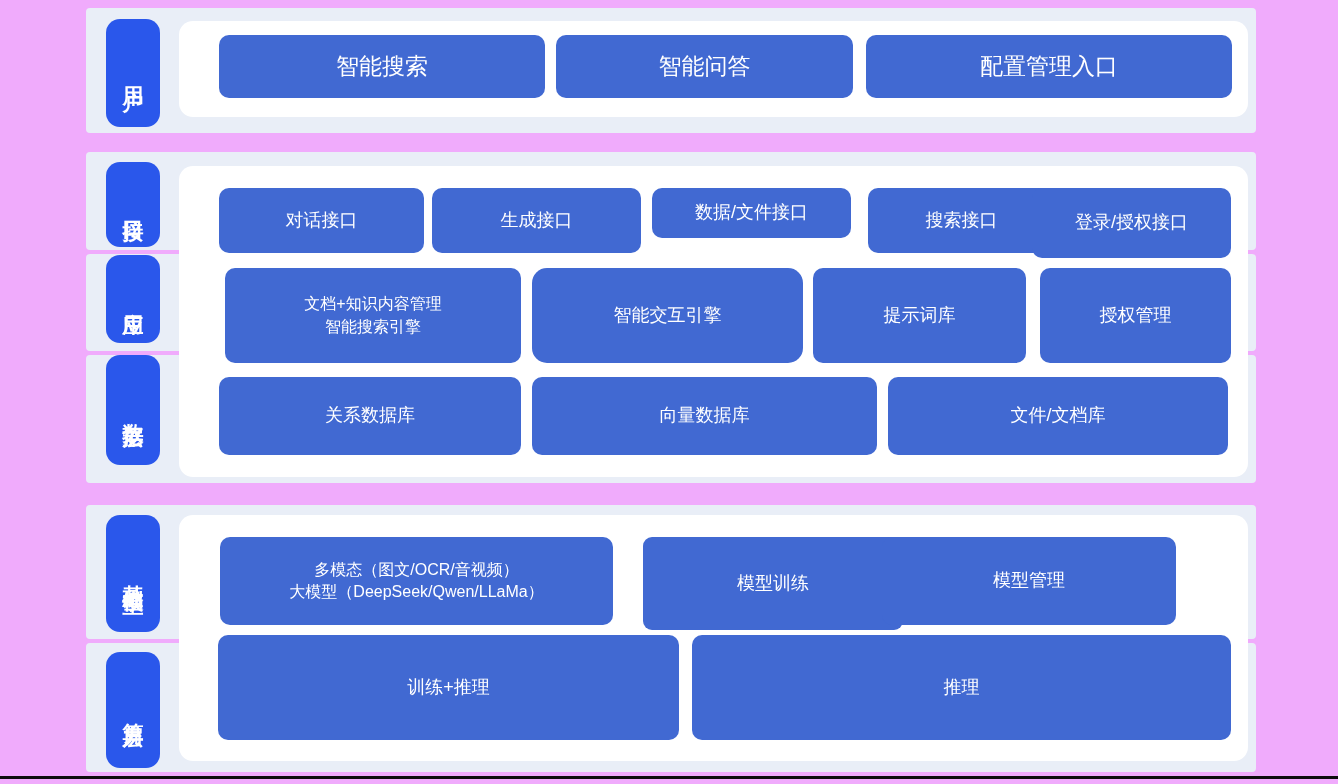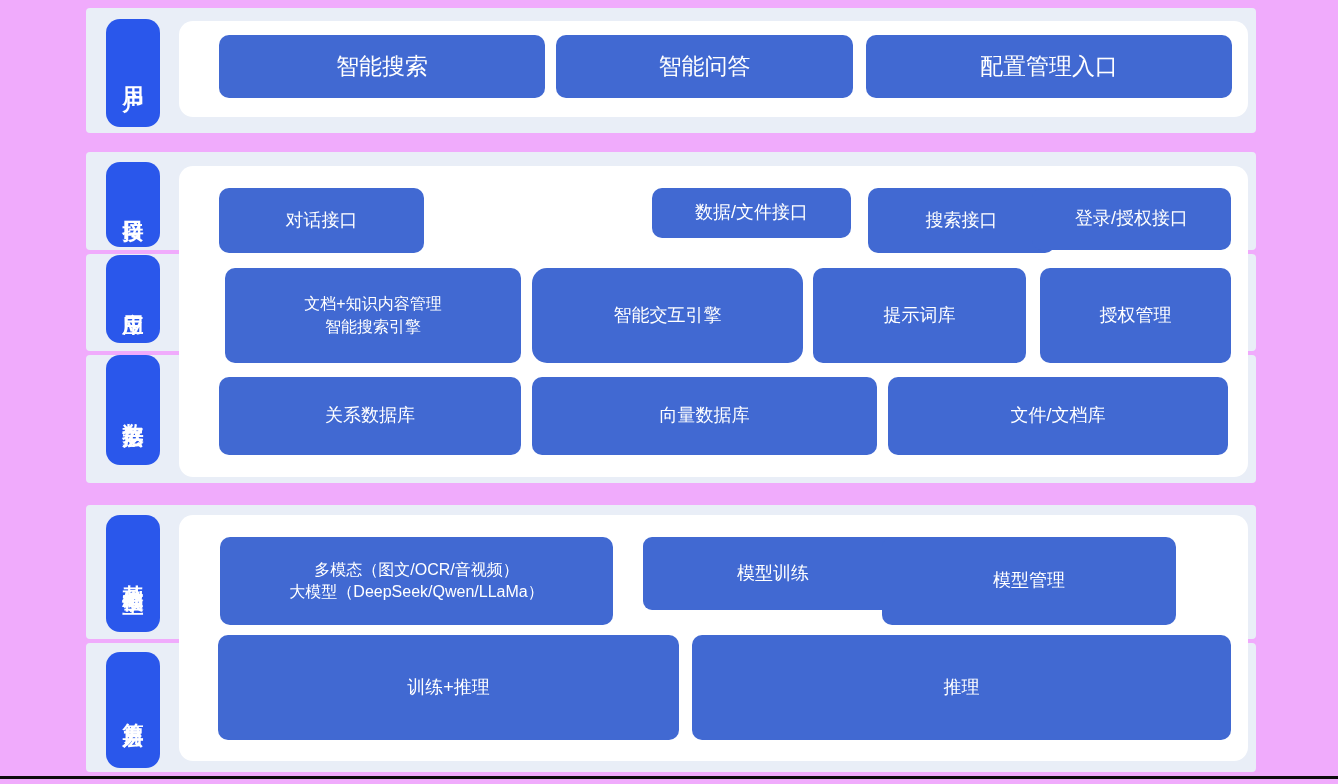--- a/index.html
+++ b/index.html
@@ -43,36 +43,36 @@
   
   .n-u0{left:219px;top:35px;width:326px;height:63px;}
   .n-u1{left:556px;top:35px;width:297px;height:63px;}
   .n-u2{left:866px;top:35px;width:366px;height:63px;}
 
   
   .n-i0{left:219px;top:188px;width:205px;height:65px;}
   .n-i1{left:432px;top:188px;width:209px;height:65px;}
   .n-i2{left:652px;top:188px;width:199px;height:50px;}
   .n-i3{left:868px;top:188px;width:187px;height:65px;}
-  .n-i4{left:1032px;top:188px;width:199px;height:62px;}
+  .n-i4{left:1032px;top:188px;width:199px;height:70px;}
 
   
   .n-a0{left:225px;top:268px;width:296px;height:95px;}
   .n-a1{left:532px;top:268px;width:271px;height:95px;border-radius:15px;}
   .n-a2{left:813px;top:268px;width:213px;height:95px;}
   .n-a3{left:1040px;top:268px;width:191px;height:95px;}
 
   
   .n-d0{left:219px;top:377px;width:302px;height:78px;}
   .n-d1{left:532px;top:377px;width:345px;height:78px;}
   .n-d2{left:888px;top:377px;width:340px;height:78px;}
 
   
   .n-m0{left:220px;top:537px;width:393px;height:88px;}
-  .n-m1{left:643px;top:537px;width:260px;height:73px;border-radius:9px;}
+  .n-m1{left:643px;top:537px;width:260px;height:93px;border-radius:9px;}
   .n-m2{left:882px;top:537px;width:294px;height:88px;}
 
   
   .n-c0{left:218px;top:635px;width:461px;height:105px;}
   .n-c1{left:692px;top:635px;width:539px;height:105px;}
 
   .bottom-rule{position:absolute;left:0;top:776px;width:1338px;height:3px;background:#0d0d0d;}
 </style>
 </head>
 <body>
@@ -95,20 +95,21 @@
   <div class="pill pill--application">应用</div>
   <div class="pill pill--data">数据层</div>
   <div class="pill pill--model">基础模型</div>
   <div class="pill pill--compute">算力层</div>
 
   <div class="node node--lg n-u0">智能搜索</div>
   <div class="node node--lg n-u1">智能问答</div>
   <div class="node node--lg n-u2">配置管理入口</div>
 
   <div class="node n-i0">对话接口</div>
+  <div class="node n-i1">生成接口</div>
   <div class="node n-i2">数据/文件接口</div>
   <div class="node n-i3">搜索接口</div>
   <div class="node n-i4">登录/授权接口</div>
 
   <div class="node node--multiline n-a0">文档+知识内容管理
 智能搜索引擎</div>
   <div class="node n-a1">智能交互引擎</div>
   <div class="node n-a2">提示词库</div>
   <div class="node n-a3">授权管理</div>
 

